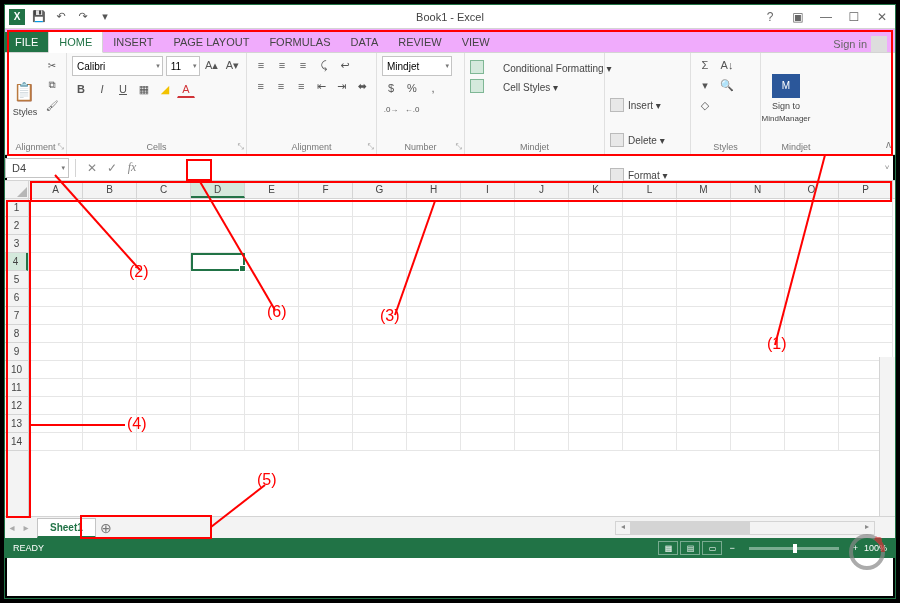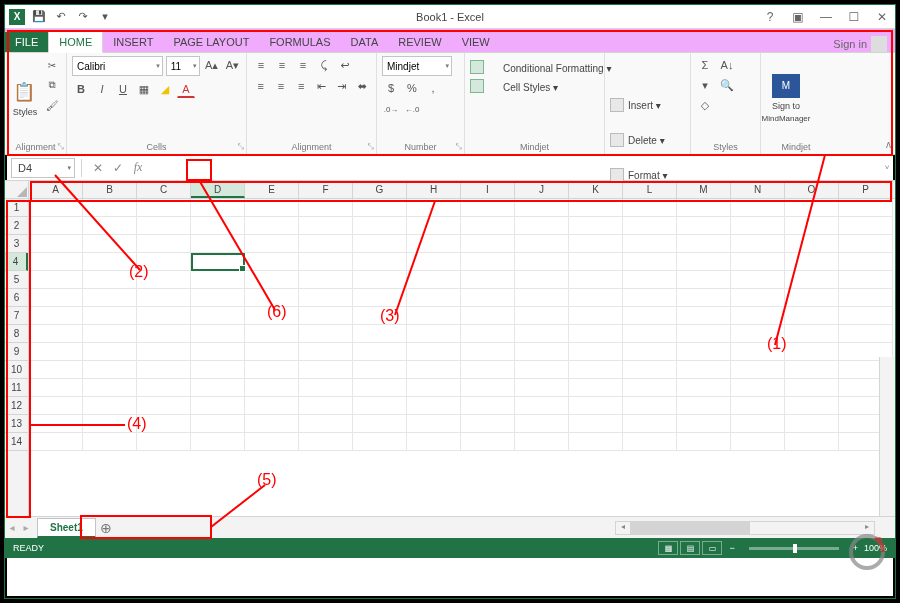--- a/index.html
+++ b/index.html
@@ -43,21 +43,21 @@
   .styles-list .si { height: 18px; display: flex; align-items: flex-end; gap: 19px; white-space: nowrap; }
   .styles-list .si .ic { width: 14px; height: 14px; background: #d4e9dc; border: 1px solid #7fb795; }
   .cells-list { display: flex; flex-direction: column; gap: 17px; font-size: 10px; color: #444; margin-top: 40px; }
   .cells-list .ci { height: 18px; display: flex; align-items: center; gap: 4px; white-space: nowrap; }
   .cells-list .ci .ic { width: 14px; height: 14px; background: #e8e8e8; border: 1px solid #bbb; }
   .edit-col { display: flex; gap: 4px; }
   .collapse-ribbon { position: absolute; right: 4px; bottom: 4px; font-size: 10px; color: #777; }
 
   
   .formula-bar { height: 26px; border-bottom: 1px solid #d4d4d4; display: flex; align-items: center; font-size: 11px; color: #444; }
-  .name-box { width: 64px; height: 20px; border: 1px solid #c4c4c4; margin-left: 6px; padding: 0 16px 0 6px; display: flex; align-items: center; position: relative; background: #fff; }
+  .name-box { width: 64px; height: 20px; border: 1px solid #c4c4c4; padding: 0 16px 0 6px; display: flex; align-items: center; position: relative; background: #fff; }
   .name-box::after { content: "▾"; position: absolute; right: 3px; font-size: 7px; color: #777; }
   .fb-sep { width: 1px; height: 18px; background: #d4d4d4; margin: 0 6px; }
   .fb-btn { width: 20px; height: 20px; display: flex; align-items: center; justify-content: center; color: #888; font-size: 12px; }
   .fx { font-style: italic; font-family: "Times New Roman", serif; }
   .fb-input { flex: 1; height: 20px; border: none; padding: 0 6px; font-size: 11px; }
   .fb-expand { width: 16px; text-align: center; color: #888; font-size: 8px; }
 
   
   .grid-area { position: relative; height: 335px; overflow: hidden; background: #fff; }
   .col-headers { display: flex; height: 18px; background: #f3f3f3; border-bottom: 1px solid #d4d4d4; }

